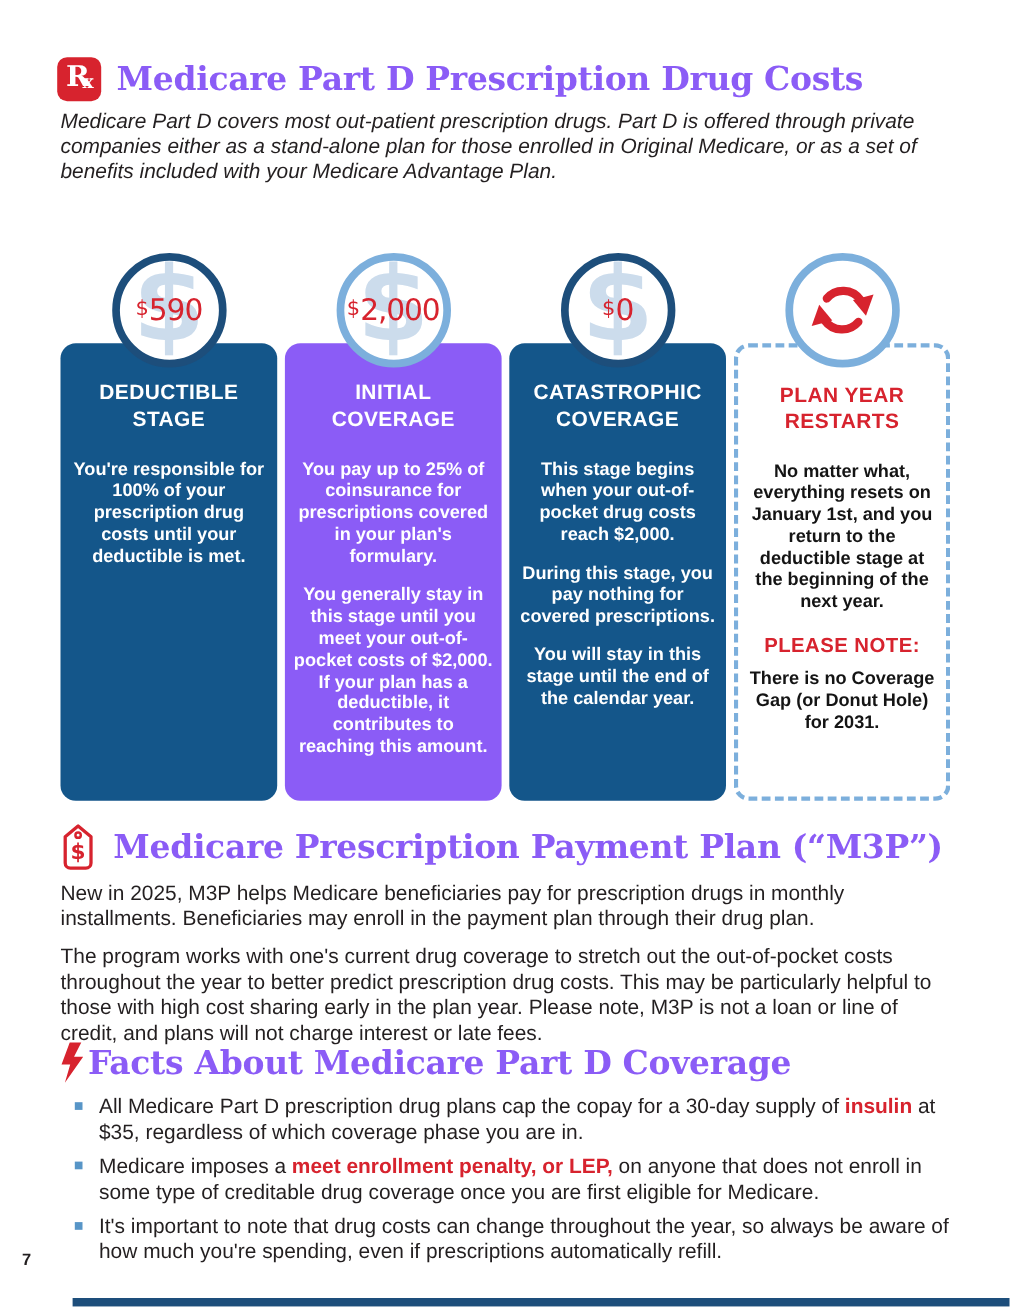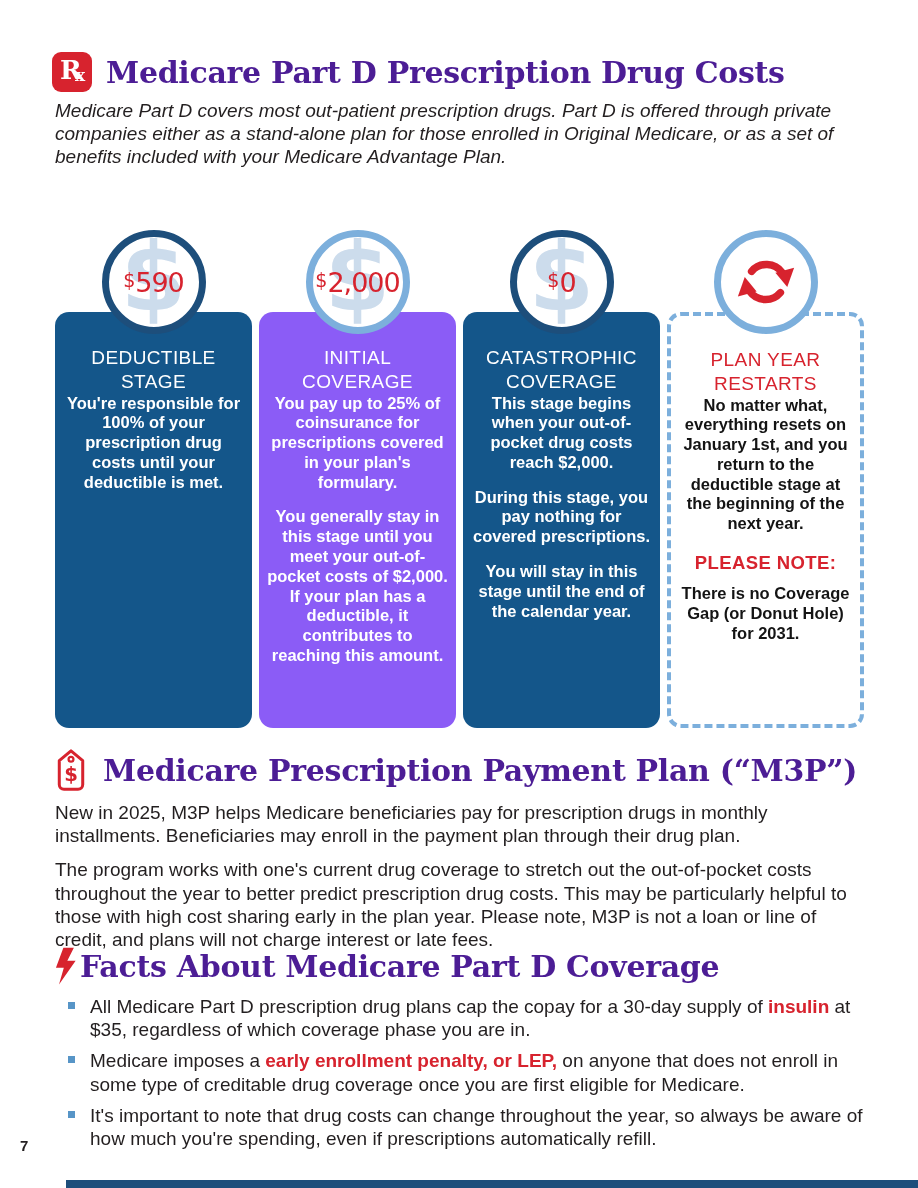--- a/index.html
+++ b/index.html
@@ -5,21 +5,21 @@
   html,body { margin:0; padding:0; background:#fff; }
   .page {
     position:relative; width:918px; height:1188px; margin:0 auto;
     background:#ffffff; overflow:hidden;
     font-family:"Liberation Sans", sans-serif; color:#231f20;
   }
 
   
   .sec-header { position:absolute; display:flex; align-items:center; }
   .sec-title {
-    font-family:"DejaVu Serif", serif; font-weight:bold; color:#4c1d95;
+    font-family:"DejaVu Serif", serif; font-weight:bold; color:#8b5cf6;
     font-size:30px; margin:0; letter-spacing:-0.3px; white-space:nowrap;
   }
 
   
   .rx-icon {
     position:relative; width:40px; height:40px; background:#d7232e;
     border-radius:9px; color:#fff; font-family:"DejaVu Serif", serif;
     font-weight:bold; flex:0 0 auto;
   }
   .rx-r { position:absolute; left:8px; top:3px; font-size:26px; }
@@ -60,21 +60,21 @@
   .refresh-svg { position:relative; z-index:1; }
 
   .card {
     width:197px; height:416px; box-sizing:border-box; border-radius:14px;
     padding:34px 7px 14px; text-align:center;
   }
   .card.dark  { background:#14568a; color:#fff; }
   .card.light { background:#8b5cf6; color:#fff; }
   .card.outline { background:#fff; border:4px dashed #7cafdc; color:#141414; padding:32px 9px 14px; }
   .card h2 {
-    font-size:19px; font-weight:normal; margin:0 0 0; line-height:1.25;
+    font-size:19px; font-weight:bold; margin:0 0 24px; line-height:1.25;
     letter-spacing:0.4px;
   }
   .card.outline h2 { color:#d7232e; }
   .card p { font-size:16.5px; font-weight:bold; line-height:1.2; margin:0 0 15px; }
   .card p:last-child { margin-bottom:0; }
   .note-label {
     color:#d7232e; font-weight:bold; font-size:18.5px; letter-spacing:0.4px;
     margin:18px 0 10px;
   }
   .note-body { font-size:16.5px; font-weight:bold; line-height:1.2; margin:0; }
@@ -186,21 +186,21 @@
     <h1 class="sec-title">Facts About Medicare Part D Coverage</h1>
   </div>
 
   <div class="facts-list">
     <div class="bullet-item">
       <span class="bullet-square"></span>
       <span>All Medicare Part D prescription drug plans cap the copay for a 30-day supply of </span><span class="hl">insulin</span><span> at $35, regardless of which coverage phase you are in.</span>
     </div>
     <div class="bullet-item">
       <span class="bullet-square"></span>
-      <span>Medicare imposes a </span><span class="hl">early enrollment penalty, or LEP,</span><span> on anyone that does not enroll in some type of creditable drug coverage once you are first eligible for Medicare.</span>
+      <span>Medicare imposes a </span><span class="hl">meet enrollment penalty, or LEP,</span><span> on anyone that does not enroll in some type of creditable drug coverage once you are first eligible for Medicare.</span>
     </div>
     <div class="bullet-item">
       <span class="bullet-square"></span>
       <span>It's important to note that drug costs can change throughout the year, so always be aware of how much you're spending, even if prescriptions automatically refill.</span><span class="hl"></span><span></span>
     </div>
   </div>
 
   <div class="page-number">7</div>
   <div class="bottom-bar"></div>
 

